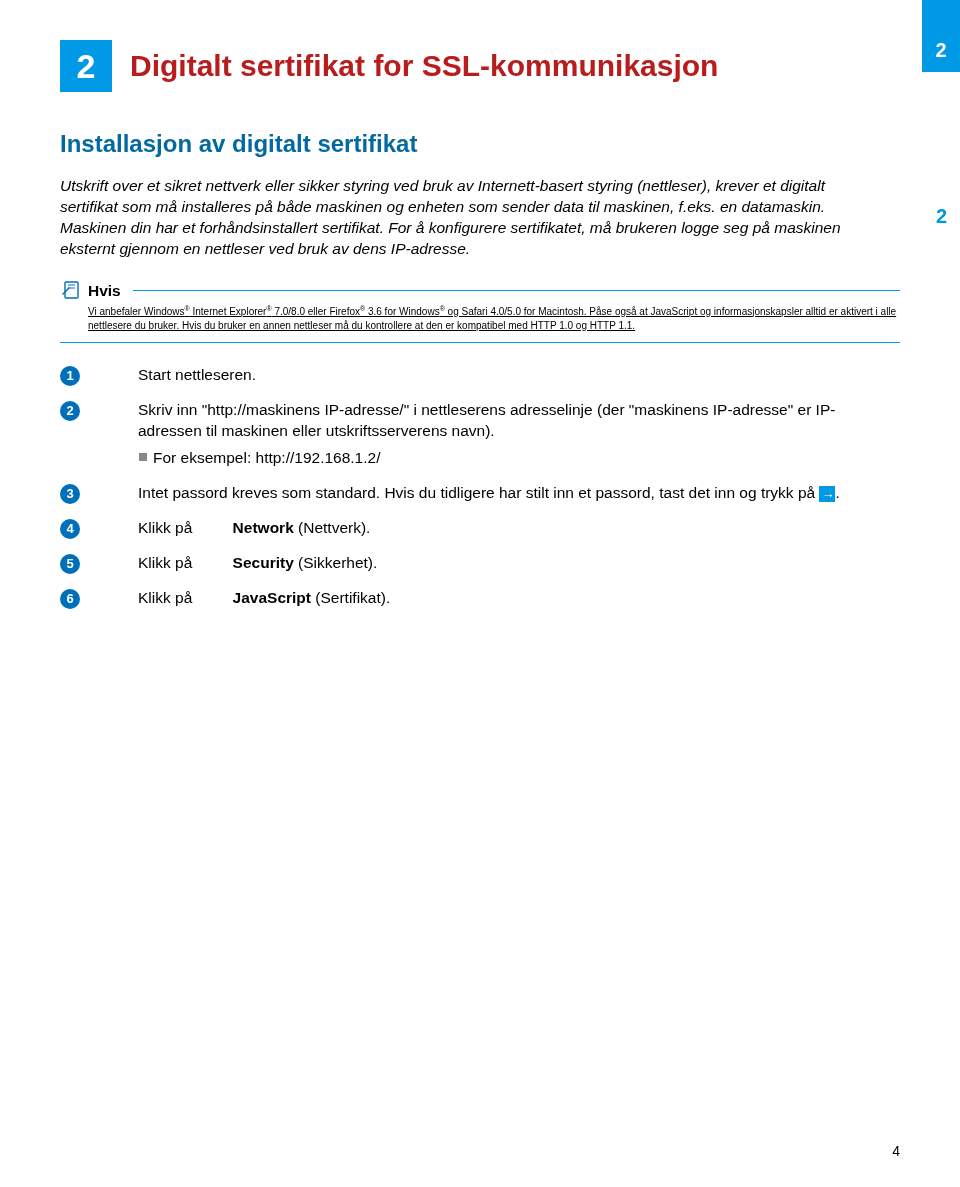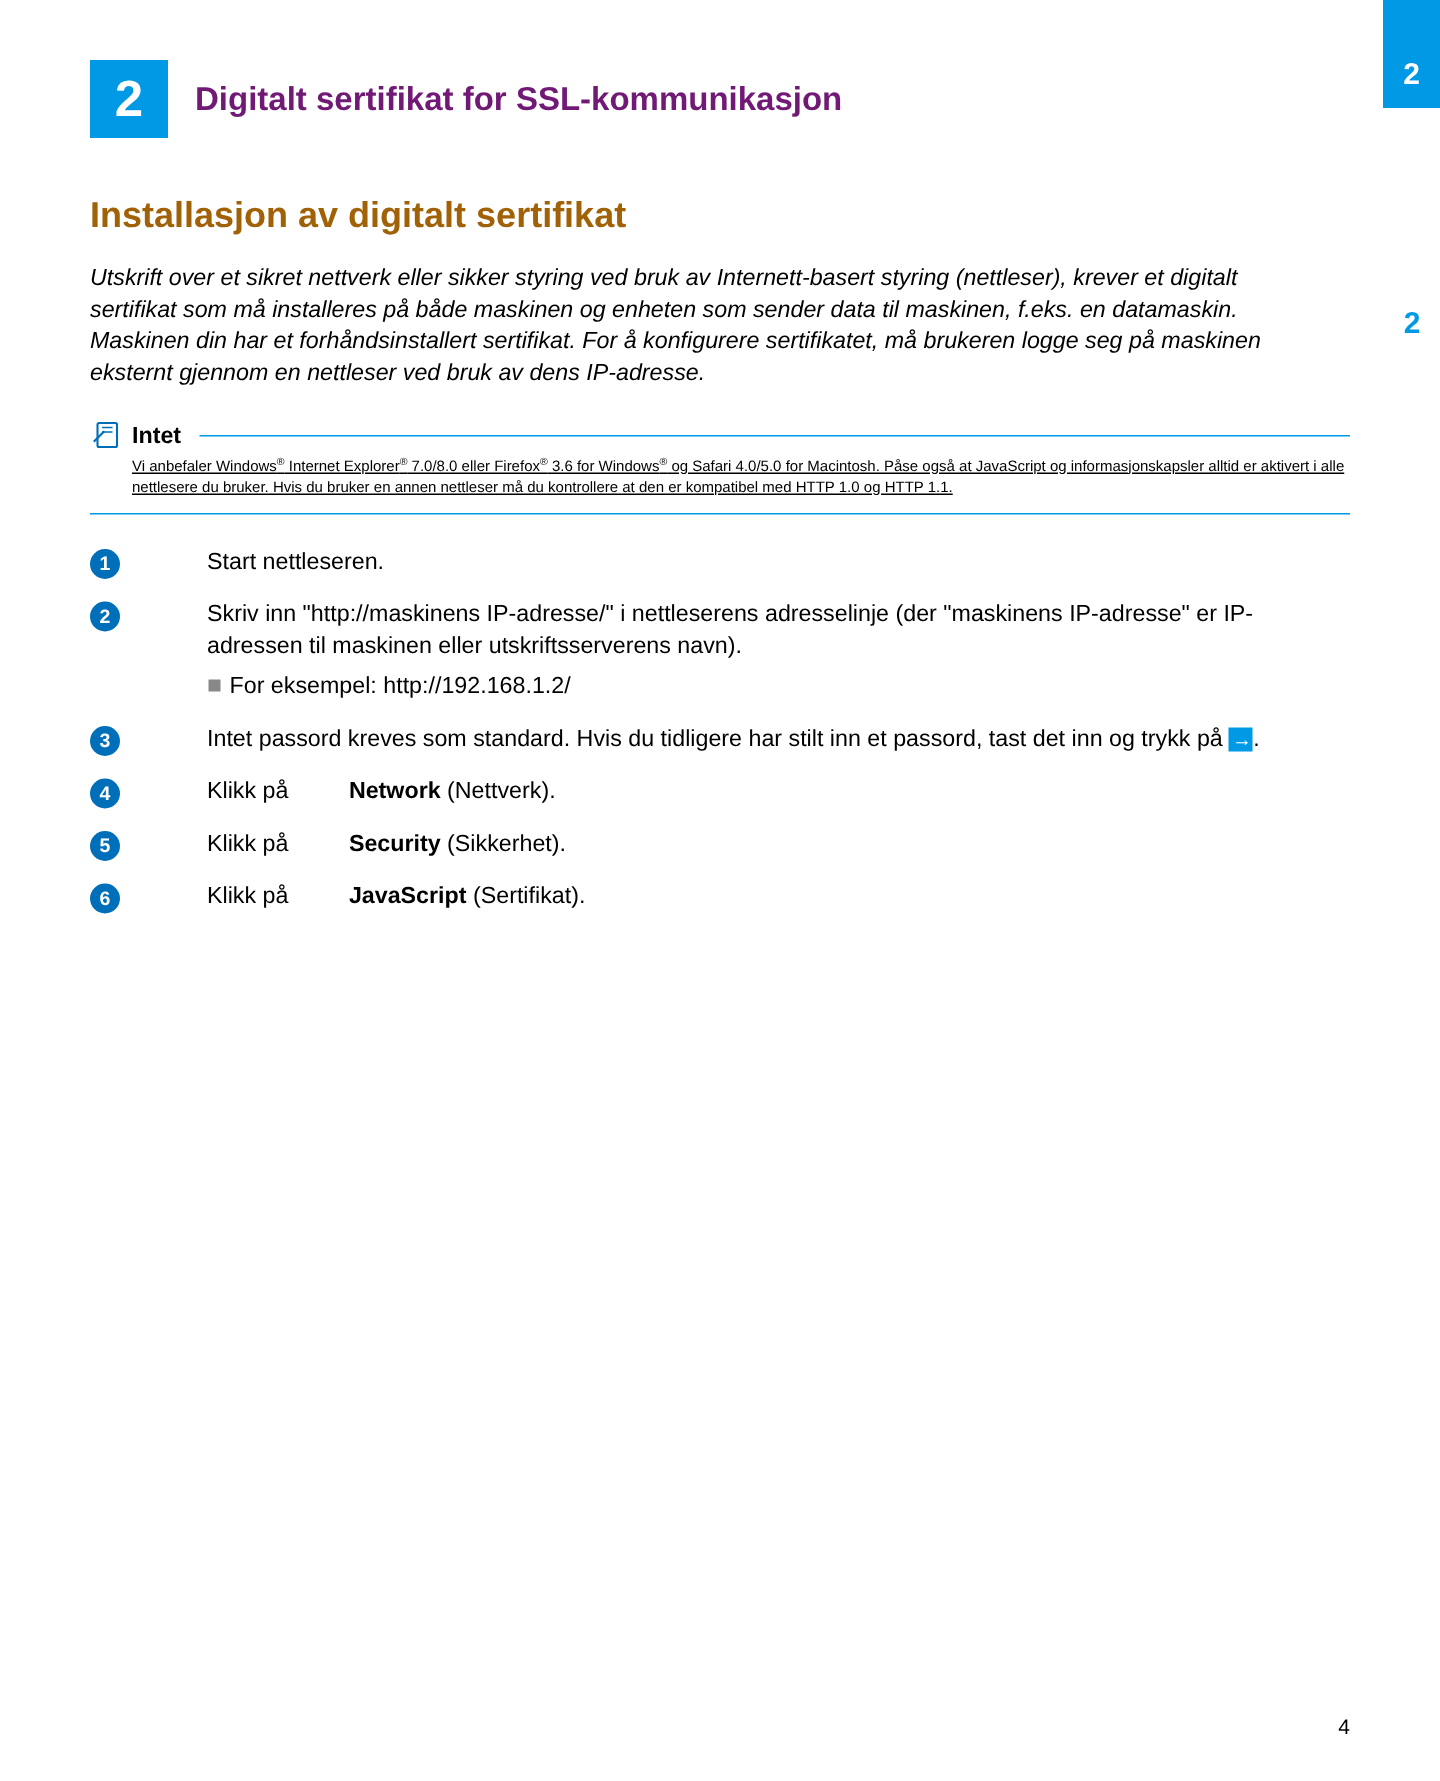--- a/index.html
+++ b/index.html
@@ -49,26 +49,26 @@
     color: #fff;
     font-size: 34px;
     font-weight: bold;
     width: 52px;
     height: 52px;
     display: flex;
     align-items: center;
     justify-content: center;
   }
   .chapter-title {
-    font-size: 22px;
-    font-weight: bold;
-    color: #701a75;
+    font-size: 30px;
+    font-weight: bold;
+    color: #b91c1c;
   }
   .section-heading {
-    color: #a16207;
+    color: #0369a1;
     font-size: 24px;
     font-weight: bold;
     margin-bottom: 18px;
   }
   .body-text {
     font-size: 15.5px;
     line-height: 1.35;
     margin-bottom: 20px;
     padding-right: 50px;
     font-style: italic;
@@ -197,21 +197,21 @@
   <div class="note-block">
     <div class="note-header">
       <span class="note-icon">
         <svg width="22" height="22" viewBox="0 0 22 22">
           <rect x="5" y="2" width="13" height="16" rx="1" fill="none" stroke="#006fba" stroke-width="1.4"></rect>
           <path d="M2 14 L9 7 L10 8 L3 15 Z" fill="#006fba"></path>
           <line x1="8" y1="5" x2="15" y2="5" stroke="#006fba" stroke-width="1"></line>
           <line x1="8" y1="8" x2="15" y2="8" stroke="#006fba" stroke-width="1"></line>
         </svg>
       </span>
-      <span class="note-label">Intet</span>
+      <span class="note-label">Hvis</span>
       <div class="note-line"></div>
     </div>
     <div class="note-body">
       <span>Vi anbefaler Windows</span><sup>®</sup><span> Internet Explorer</span><sup>®</sup><span> 7.0/8.0 eller Firefox</span><sup>®</sup><span> 3.6 for Windows</span><sup>®</sup><span> og Safari 4.0/5.0 for Macintosh. Påse også at JavaScript og informasjonskapsler alltid er aktivert i alle nettlesere du bruker. Hvis du bruker en annen nettleser må du kontrollere at den er kompatibel med HTTP 1.0 og HTTP 1.1.</span>
     </div>
     <div class="note-closing-line"></div>
   </div>
 
   <ol class="step-list">
     <li class="step-item">

